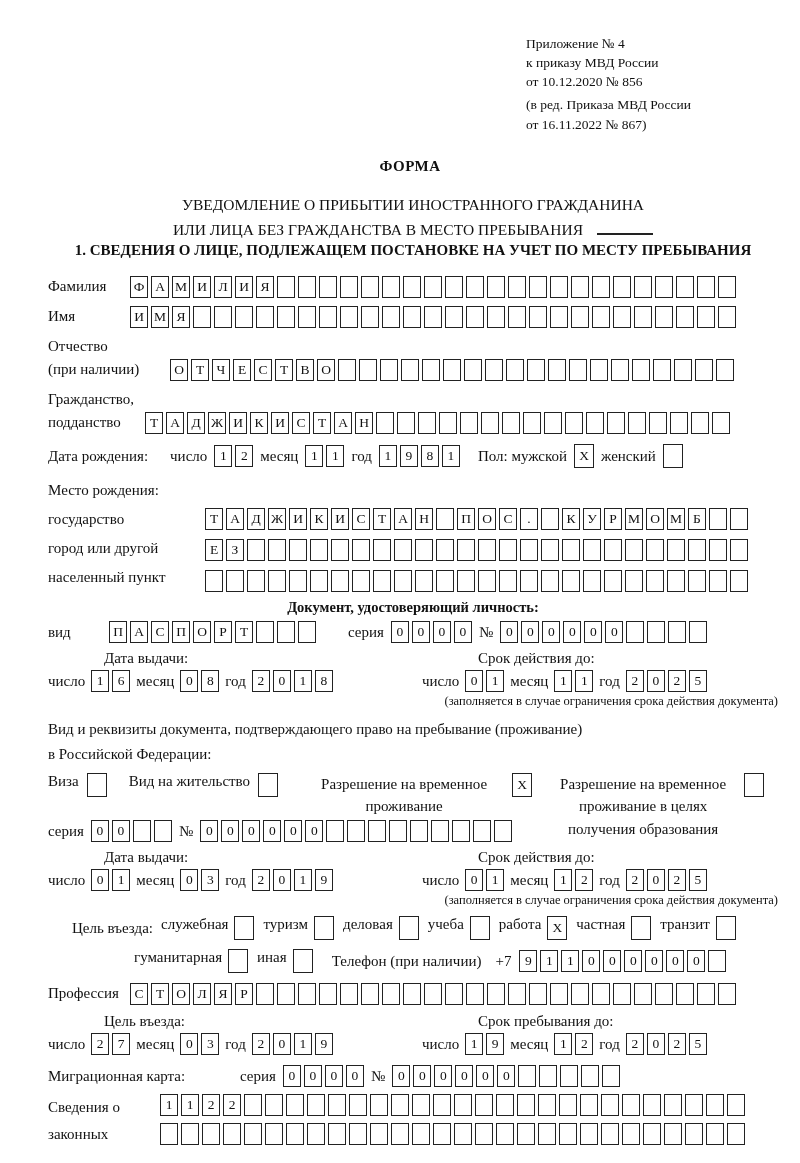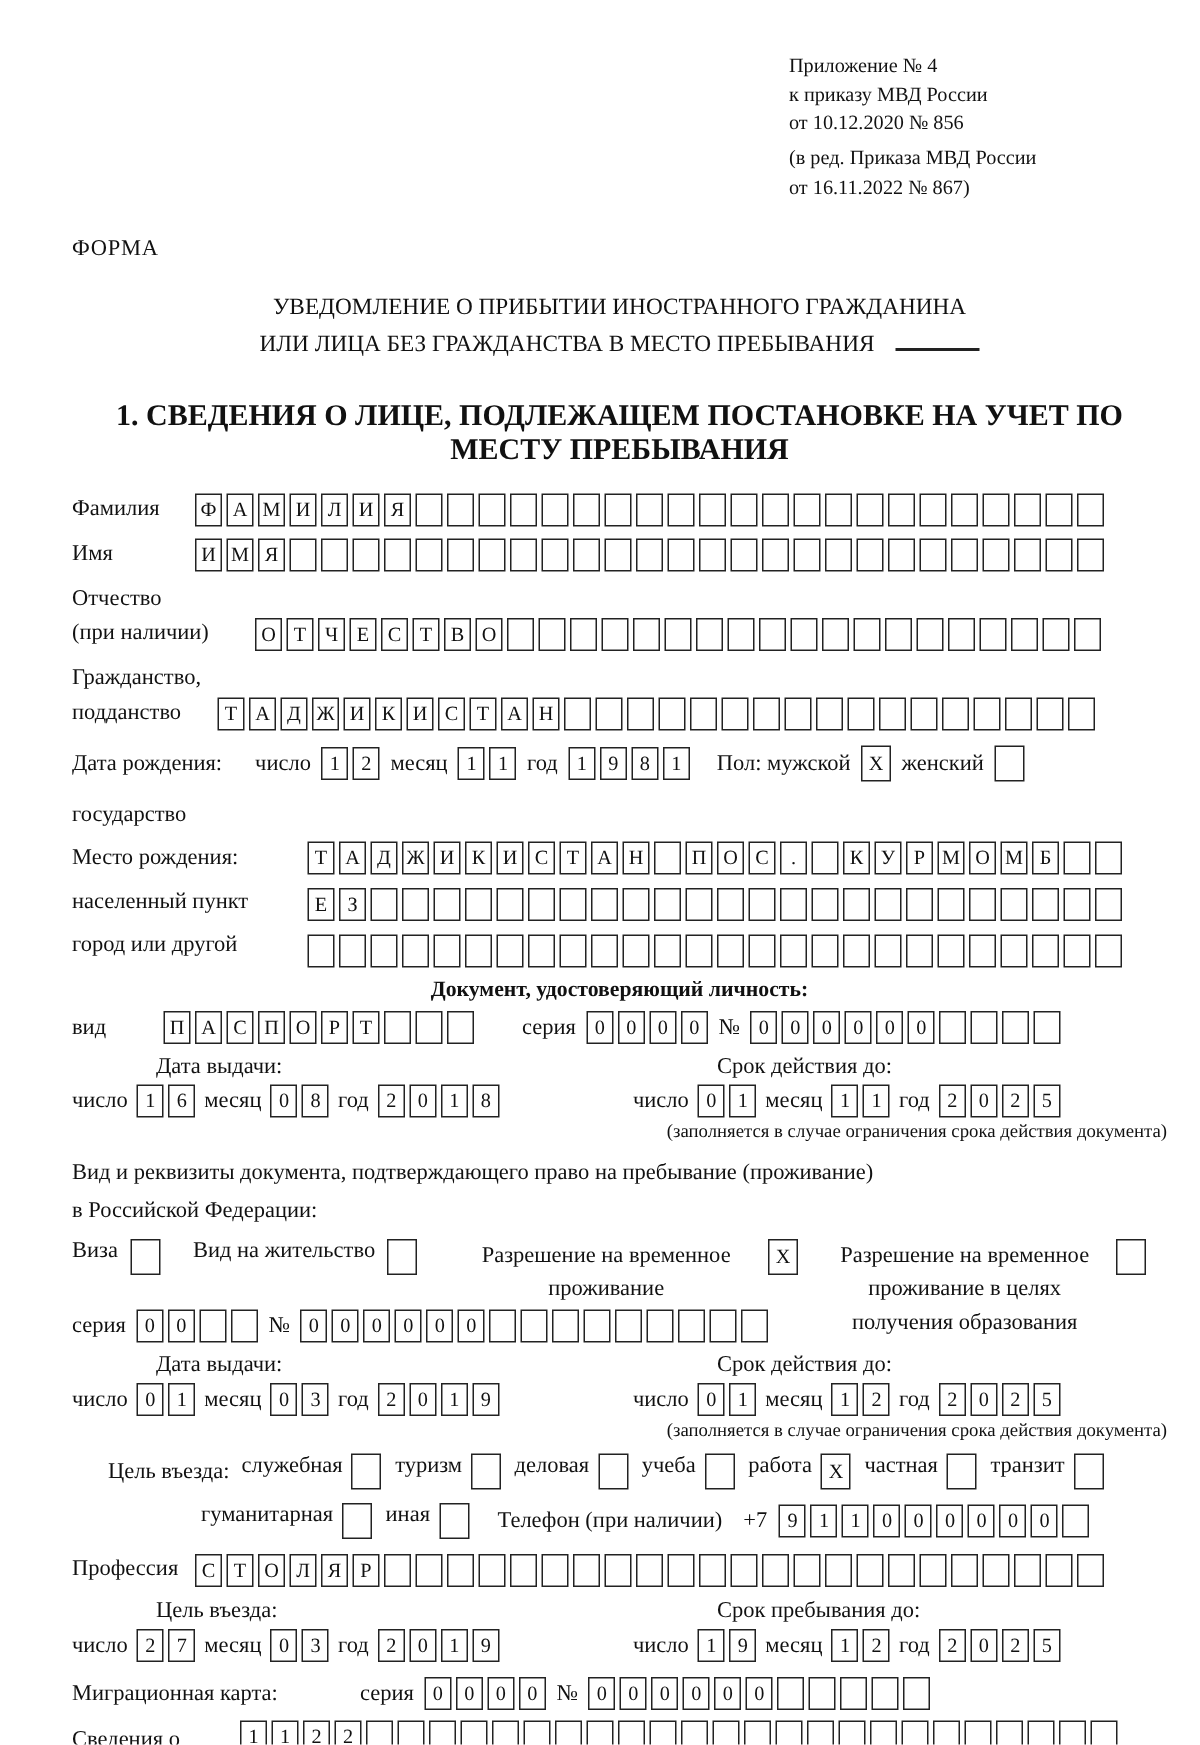--- a/index.html
+++ b/index.html
@@ -1,23 +1,23 @@
 <!DOCTYPE html>
 <html><head>
 <meta charset="utf-8">
 <style>
   html,body{margin:0;padding:0;background:#fff;}
   body{width:800px;height:1163px;overflow:hidden;font-family:"Liberation Serif","DejaVu Serif",serif;color:#111;}
   .page{padding:34px 22px 0 48px;}
   .hdr{margin-left:auto;width:252px;font-size:13.5px;line-height:1.42;}
   .hdr .l2{margin-top:4px;}
-  .forma{text-align:left;font-weight:normal;font-size:15px;margin-top:24px;letter-spacing:.5px;padding-right:6px;}
+  .forma{text-align:center;font-weight:bold;font-size:15px;margin-top:24px;letter-spacing:.5px;padding-right:6px;}
   .title{text-align:center;font-weight:normal;font-size:15.5px;line-height:1.6;margin-top:18px;}
   .t-underline{display:inline-block;width:56px;border-bottom:2px solid #222;margin-left:14px;vertical-align:baseline;}
-  .sect{font-weight:bold;font-size:20px;text-align:center;margin-top:24px;margin-bottom:16px;}
+  .sect{font-weight:bold;font-size:15px;text-align:center;margin-bottom:16px;}
   .frow{display:flex;align-items:flex-end;margin-bottom:7px;font-size:15px;}
   .flabel{flex:none;line-height:23px;}
   .cells{display:flex;gap:3px;flex:none;}
   .cell{flex:none;width:16px;height:20px;border:1.6px solid #222;display:flex;align-items:center;justify-content:center;
         font-size:13.5px;background:#fff;}
   .cb .cell{width:18px;height:22px;}
   .inline{display:flex;align-items:center;gap:7px;flex-wrap:nowrap;}
   .dg-pair{display:flex;align-items:flex-start;margin-bottom:2px;}
   .dg{font-size:15px;}
   .dg-title{text-align:left;padding-left:56px;margin-bottom:3px;}
@@ -226,24 +226,24 @@
         <span class="cell">X</span>
       </span>
     <span>женский</span>
     <span class="cells cb">
         <span class="cell"></span>
       </span>
   </div>
 
   <div class="frow" style="margin-top:8px">
     <div class="flabel" style="width:157px;line-height:29px">
+      <div>Место рождения:</div>
       <div>государство</div>
-      <div>Место рождения:</div>
+      <div>город или другой</div>
       <div>населенный пункт</div>
-      <div>город или другой</div>
     </div>
     <div>
       <div class="cells" style="margin-bottom:9px">
           <span class="cell">Т</span>
           <span class="cell">А</span>
           <span class="cell">Д</span>
           <span class="cell">Ж</span>
           <span class="cell">И</span>
           <span class="cell">К</span>
           <span class="cell">И</span>

